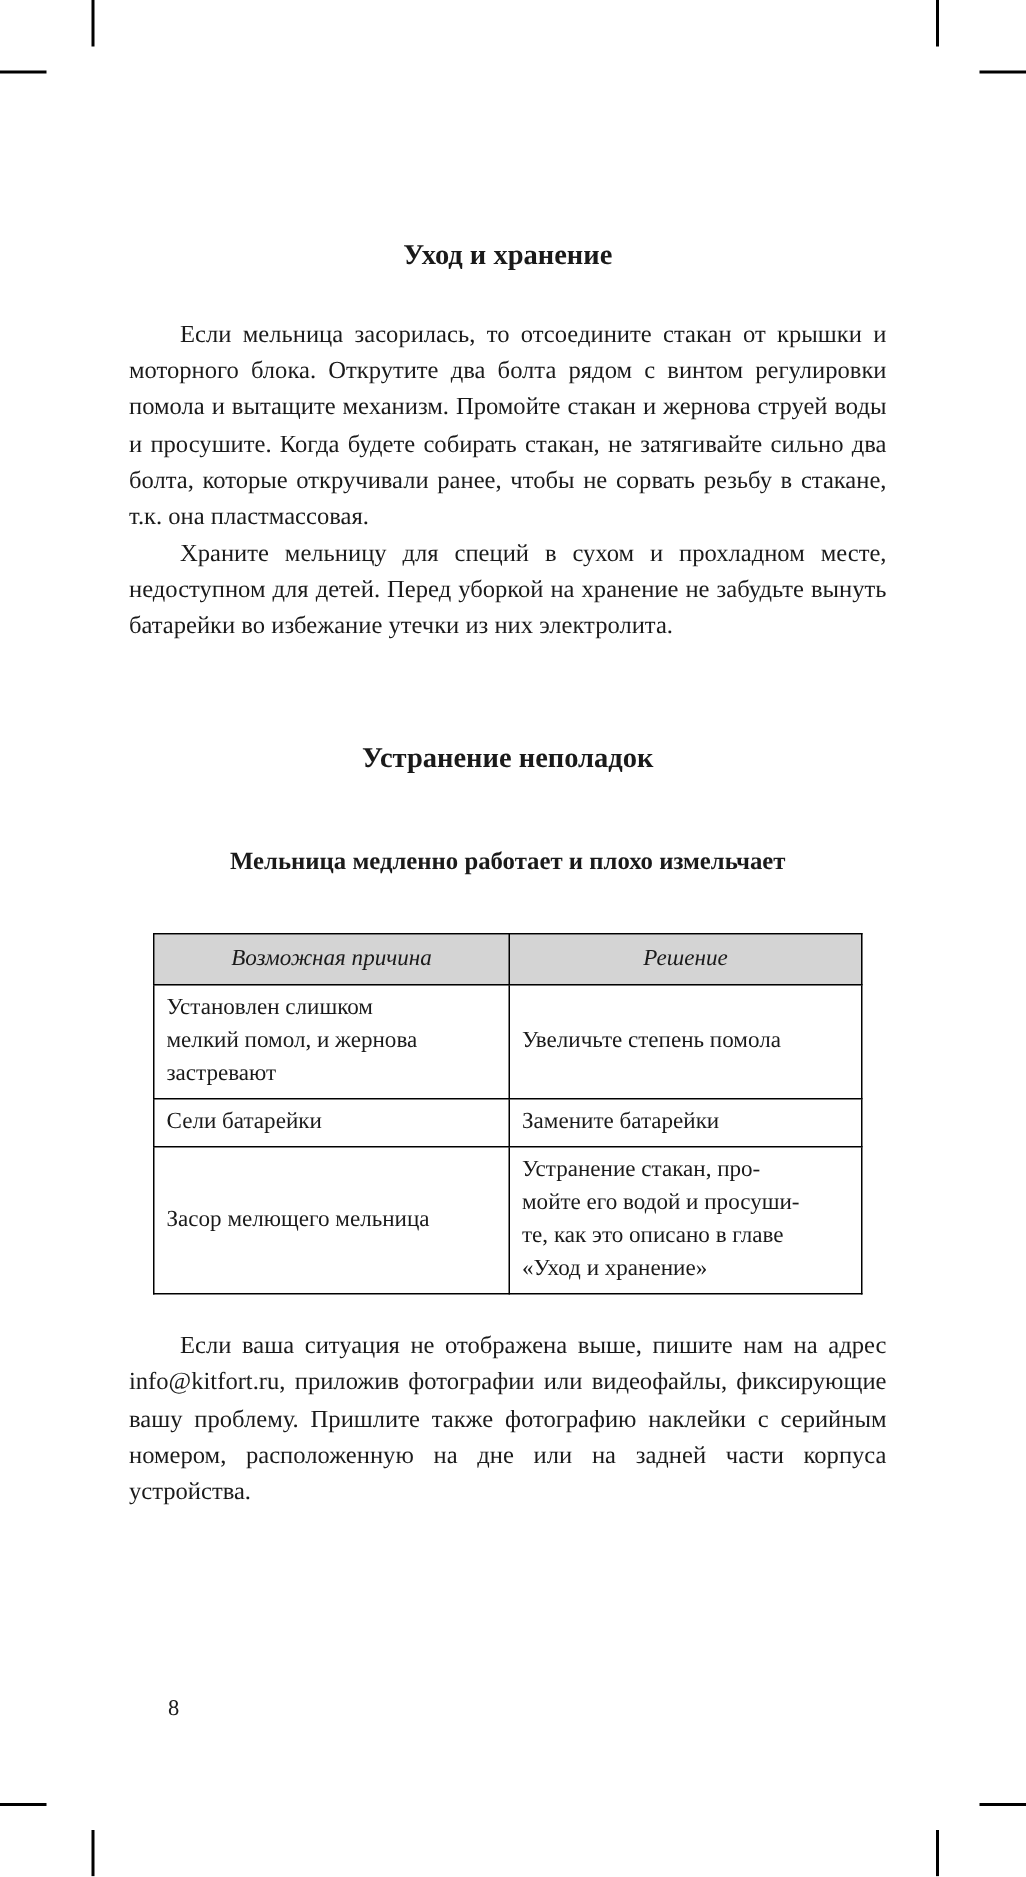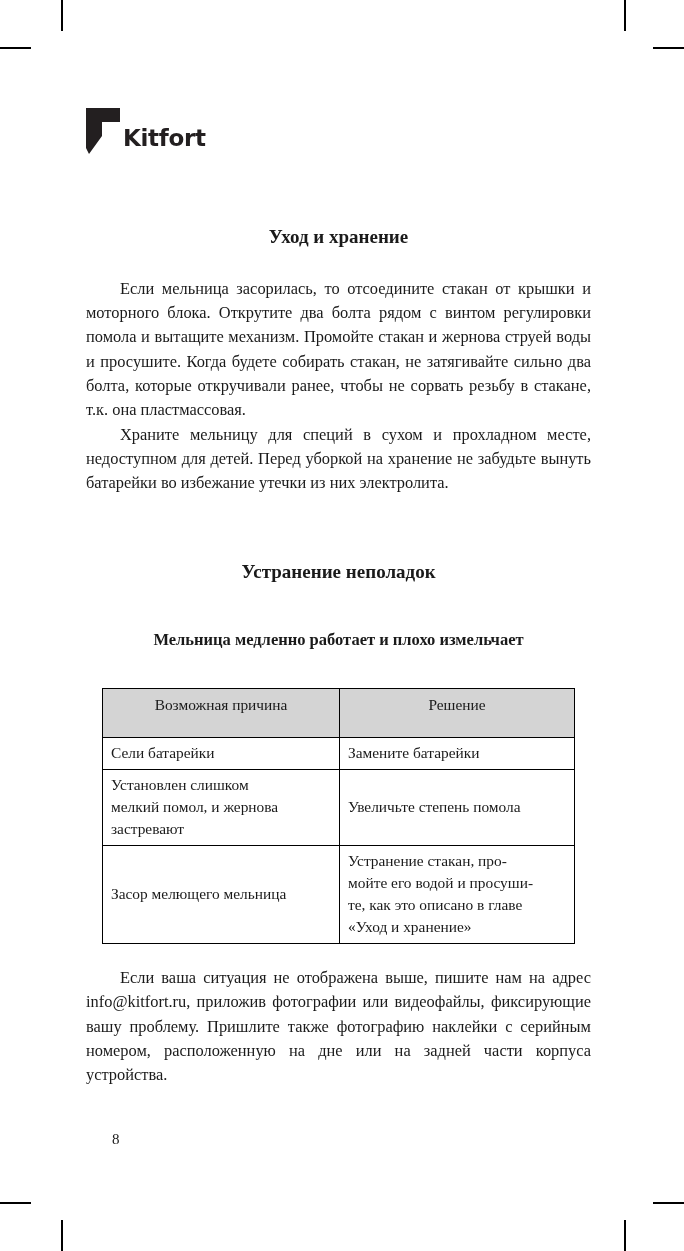--- a/index.html
+++ b/index.html
@@ -116,21 +116,22 @@
     font-size: 15.4px;
     line-height: 22px;
     padding: 4px 8px 5px 8px;
     vertical-align: middle;
     font-weight: normal;
   }
   table.trouble th {
     background: #d4d4d4;
     text-align: center;
     padding-top: 5px;
-    padding-bottom: 21px;
+    padding-bottom: 6px;
+    font-style: italic;
   }
   table.trouble td { text-align: left; }
   col.c1 { width: 237px; }
   col.c2 { width: 235px; }
 
   .cell-lines span { display: block; }
 
   
   .folio {
     position: absolute;
@@ -149,26 +150,20 @@
   <div class="crop crop-v crop-tr-v"></div>
   <div class="crop crop-v crop-bl-v"></div>
   <div class="crop crop-v crop-br-v"></div>
   <div class="crop crop-h crop-tl-h"></div>
   <div class="crop crop-h crop-tr-h"></div>
   <div class="crop crop-h crop-bl-h"></div>
   <div class="crop crop-h crop-br-h"></div>
 
   <div class="content">
 
-    <div class="logo">
-      <svg class="logo-mark" viewBox="0 0 34 46">
-        <path d="M0 0 H34 V14 H16 L16 28 L3 46 L0 40 Z" fill="#231f20"></path>
-      </svg>
-      <span class="logo-word">Kitfort</span>
-    </div>
 
 
     <div class="gap-a"></div>
 
     <h2 class="section">Уход и хранение</h2>
 
     <div class="gap-b"></div>
 
     <p class="body cont">Если мельница засорилась, то отсоедините стакан от крышки и моторного блока. Открутите два болта рядом с винтом регулировки помола и вытащите механизм. Промойте стакан и жернова струей воды и просушите. Когда будете собирать стакан, не затягивайте сильно два болта, которые откручивали ранее, чтобы не сорвать резьбу в стакане, т.к. она пластмассовая.</p>
     <p class="body">Храните мельницу для специй в сухом и прохладном месте, недоступном для детей. Перед уборкой на хранение не забудьте вынуть батарейки во избежание утечки из них электролита.</p>
@@ -190,34 +185,34 @@
         </colgroup>
       <thead>
         <tr>
           <th>Возможная причина</th>
           <th>Решение</th>
         </tr>
       </thead>
       <tbody>
         <tr>
           <td class="cell-lines">
-            <span>Сели батарейки</span>
-          </td>
-          <td class="cell-lines">
-            <span>Замените батарейки</span>
-          </td>
-        </tr>
-        <tr>
-          <td class="cell-lines">
             <span>Установлен слишком</span>
             <span>мелкий помол, и жернова</span>
             <span>застревают</span>
           </td>
           <td class="cell-lines">
             <span>Увеличьте степень помола</span>
+          </td>
+        </tr>
+        <tr>
+          <td class="cell-lines">
+            <span>Сели батарейки</span>
+          </td>
+          <td class="cell-lines">
+            <span>Замените батарейки</span>
           </td>
         </tr>
         <tr>
           <td class="cell-lines">
             <span>Засор мелющего мельница</span>
           </td>
           <td class="cell-lines">
             <span>Устранение стакан, про-</span>
             <span>мойте его водой и просуши-</span>
             <span>те, как это описано в главе</span>

